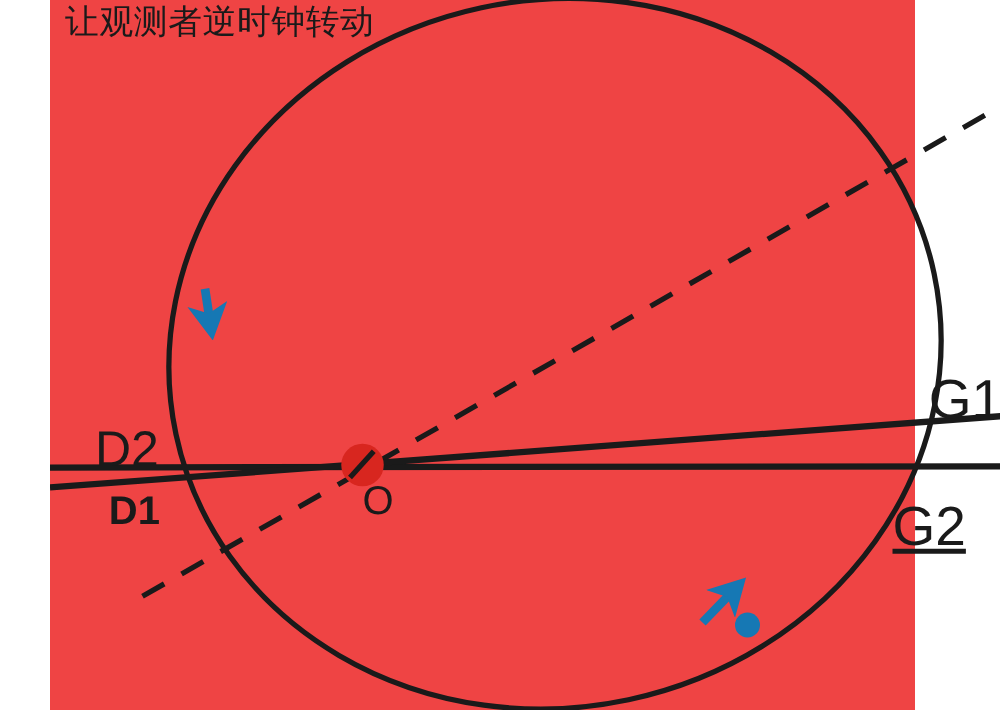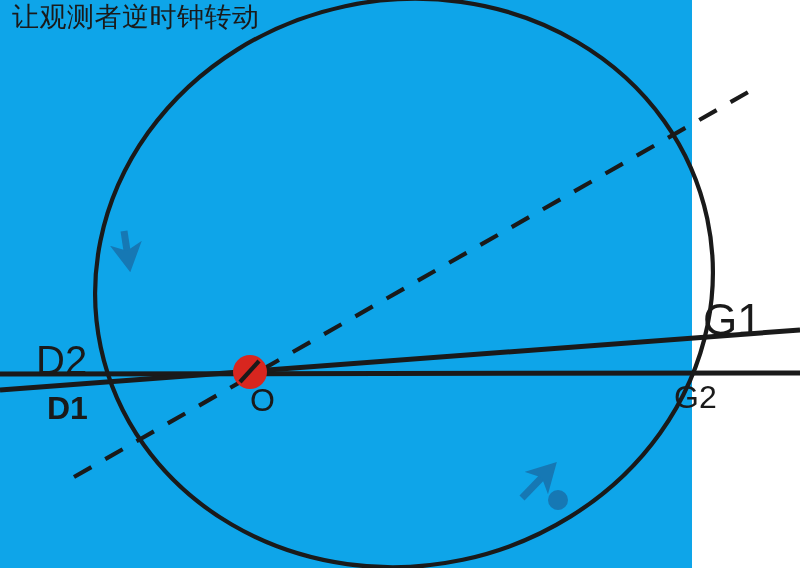--- a/index.html
+++ b/index.html
@@ -10,21 +10,22 @@
   body {
     width: 800px;
     height: 568px;
     overflow: hidden;
     font-family: "Liberation Sans", sans-serif;
   }
   #stage {
     position: relative;
     width: 692px;
     height: 568px;
-    background: #0ea5e9;
+    background: #ef4444;
+    margin-left: 40px;
   }
   #figure {
     position: absolute;
     left: 0;
     top: 0;
     width: 800px;
     height: 568px;
   }
   .fig-label {
     position: absolute;
@@ -36,21 +37,21 @@
   }
   #title-text {
     left: 12px;
     top: 4px;
     font-size: 27px;
     letter-spacing: 0.5px;
   }
   #label-D2 { left: 36px; top: 340px; font-size: 40px; }
   #label-D1 { left: 47px; top: 392px; font-size: 32px; font-weight: bold; }
   #label-G1 { left: 703px; top: 298px; font-size: 44px; }
-  #label-G2 { left: 674px; top: 381px; font-size: 32px; }
+  #label-G2 { left: 674px; top: 400px; font-size: 44px; text-decoration: underline; }
   #label-O  { left: 250px; top: 384px; font-size: 32px; }
 </style>
 </head>
 <body>
 
 <div id="stage">
 
   <svg id="figure" viewBox="0 0 800 568" xmlns="http://www.w3.org/2000/svg">
 
     <defs>

